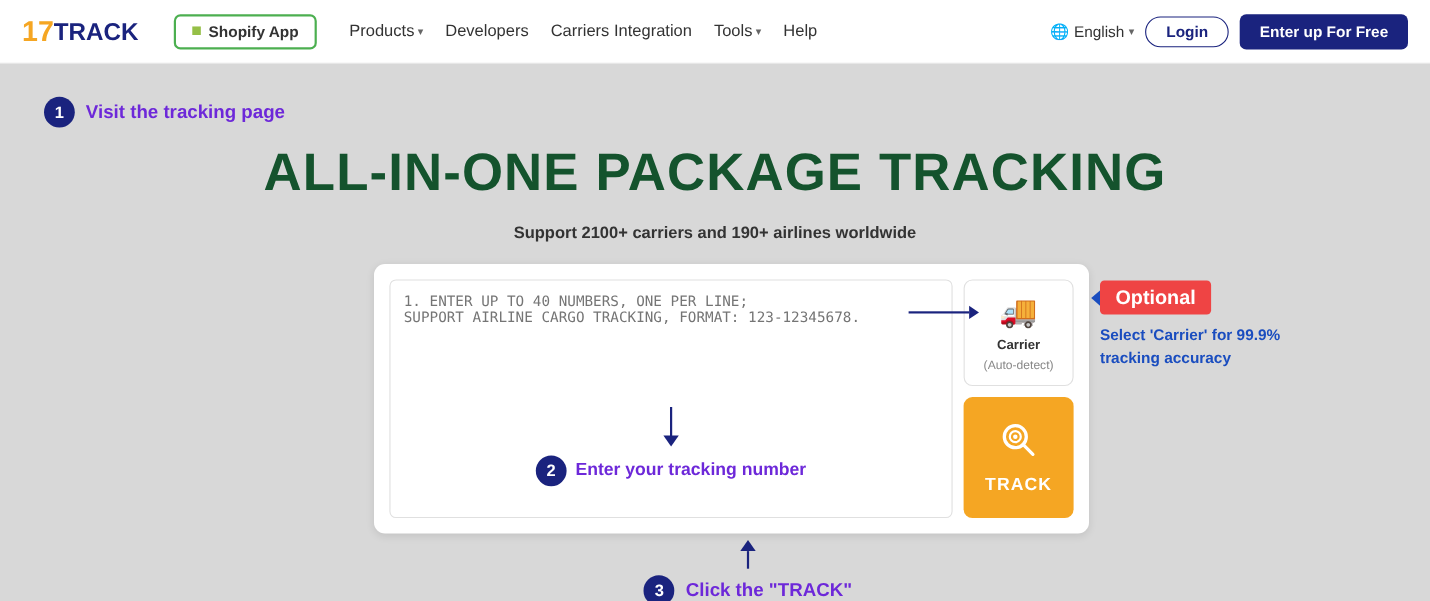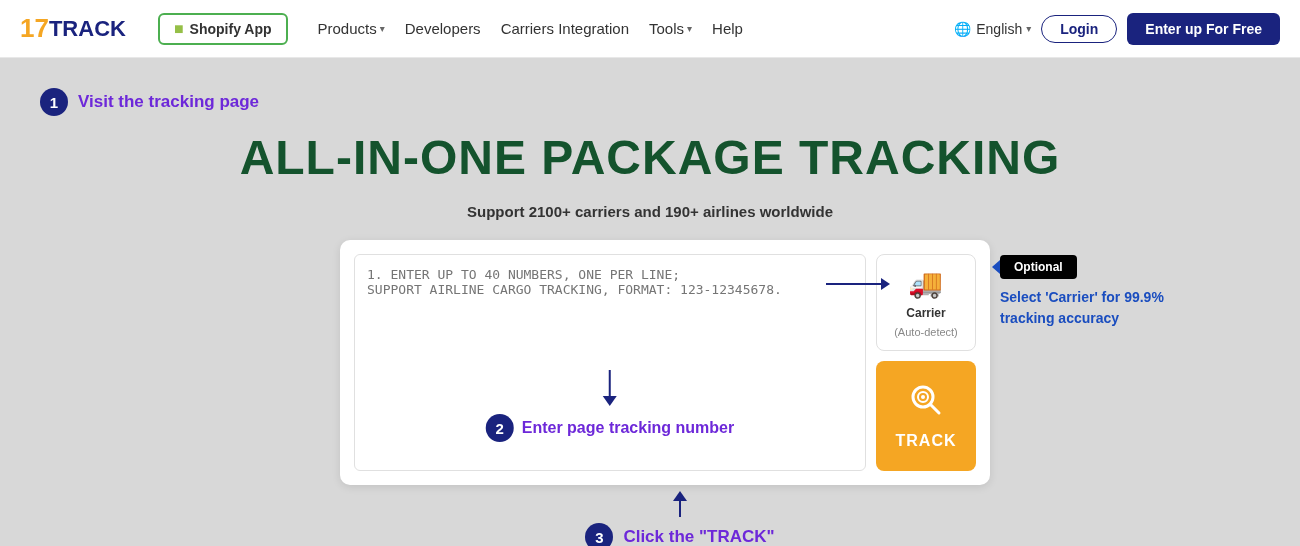--- a/index.html
+++ b/index.html
@@ -344,21 +344,21 @@
 SUPPORT AIRLINE CARGO TRACKING, FORMAT: 123-12345678." style=""></textarea>
 
         
         <div class="inside-textarea-annotation">
           <div style="display:flex;flex-direction:column;align-items:center;">
             <div style="width:2px;height:28px;background:#1a237e;"></div>
             <div style="width:0;height:0;border-left:7px solid transparent;border-right:7px solid transparent;border-bottom:10px solid #1a237e;transform:rotate(180deg);margin-top:-2px;"></div>
           </div>
           <div class="annotation-label-2">
             <div class="step-badge">2</div>
-            <span class="step-text" style="font-size:16px;">Enter page tracking number</span>
+            <span class="step-text" style="font-size:16px;">Enter your tracking number</span>
           </div>
         </div>
       </div>
 
       <div class="tracking-controls">
 
         <div class="carrier-btn" style="position:relative;">
           <span class="truck-icon">🚚</span>
           <span class="carrier-label">Carrier</span>
           <span class="carrier-sub">(Auto-detect)</span>
@@ -382,21 +382,21 @@
       </div>
 
       <div style="position:absolute; right:100px; top:38px; display:flex; align-items:center; pointer-events:none;">
         <div style="width:55px;height:2px;background:#1a237e;"></div>
         <div style="width:0;height:0;border-top:6px solid transparent;border-bottom:6px solid transparent;border-left:9px solid #1a237e;"></div>
       </div>
 
     </div>
 
     <div style="position:absolute; right:-210px; top:15px; pointer-events:none;">
-      <div style="background:#000000;color:#fff;font-size:12px;font-weight:700;padding:5px 14px;border-radius:4px;display:inline-block;position:relative;">
+      <div style="background:#ef4444;color:#fff;font-size:18px;font-weight:700;padding:5px 14px;border-radius:4px;display:inline-block;position:relative;">
         <div style="position:absolute;left:-8px;top:50%;transform:translateY(-50%);width:0;height:0;border-top:7px solid transparent;border-bottom:7px solid transparent;border-right:8px solid #1a4dbf;"></div>
         <span>Optional</span>
       </div>
       <div style="margin-top:8px;font-size:14px;font-weight:700;color:#1a4dbf;max-width:200px;line-height:1.5;">Select 'Carrier' for 99.9% tracking accuracy</div>
     </div>
 
     <div style="display:flex;flex-direction:column;align-items:center;margin-top:6px;margin-right:-30px;">
       <div style="width:0;height:0;border-left:7px solid transparent;border-right:7px solid transparent;border-bottom:10px solid #1a237e;"></div>
       <div style="width:2px;height:16px;background:#1a237e;"></div>
       <div style="display:flex;align-items:center;gap:10px;margin-top:6px;">

